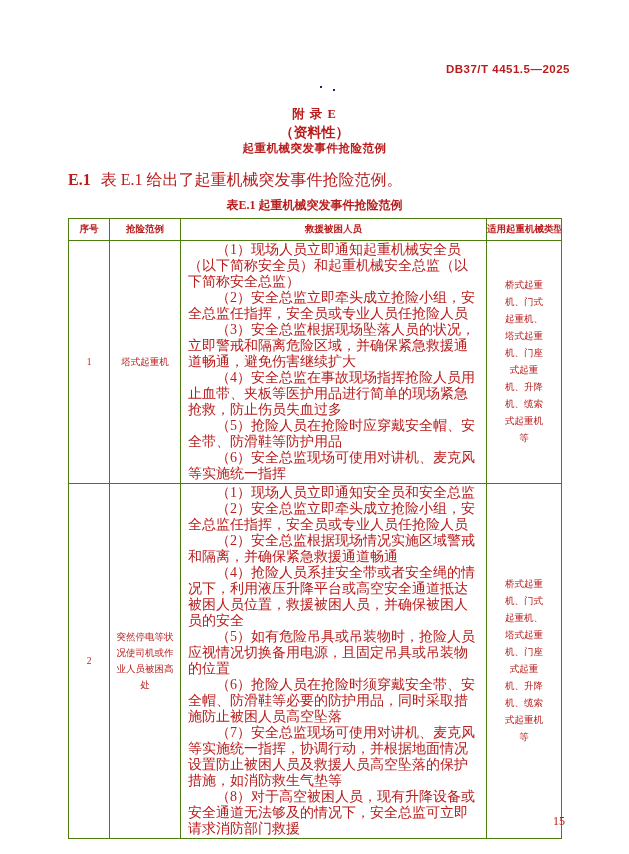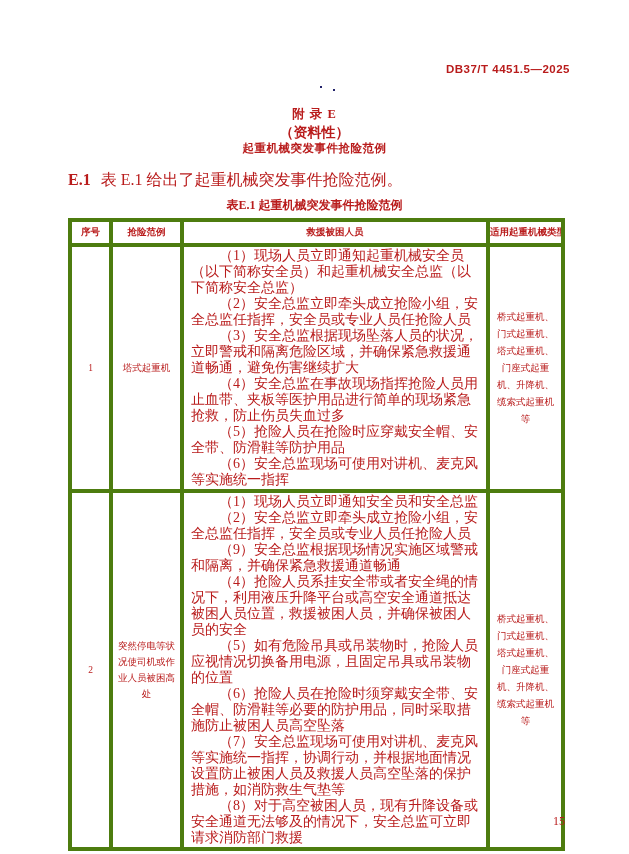--- a/index.html
+++ b/index.html
@@ -49,21 +49,21 @@
   }
 
   .table-wrap { position: absolute; left: 68px; top: 218px; }
   table.rescue-table {
     border-collapse: collapse;
     width: 493px;
     table-layout: fixed;
     border: 1.5px solid #000;
   }
   .rescue-table th, .rescue-table td {
-    border: 4px solid #4d7c0f;
+    border: 1px solid #4d7c0f;
     padding: 0;
     overflow: hidden;
   }
   .rescue-table th {
     height: 21px;
     font-size: 9.5px;
     font-weight: bold;
     text-align: center;
     vertical-align: middle;
     white-space: nowrap;
@@ -79,21 +79,21 @@
     vertical-align: middle;
     font-size: 14px;
     line-height: 16px;
     padding: 1px 6px 1px 7px;
   }
   td.cell-applicable {
     text-align: center;
     vertical-align: middle;
     font-size: 9.5px;
     line-height: 17px;
-    padding: 0 3px;
+    padding: 0 17px;
   }
   .measure-line { margin: 0; text-indent: 2em; text-align: left; }
   tr.row-1 { height: 161px; }
   tr.row-2 { height: 285px; }
 
   .page-number {
     position: absolute;
     top: 814px;
     right: 64px;
     font-size: 12px;
@@ -148,21 +148,21 @@
               <p class="measure-line">（6）安全总监现场可使用对讲机、麦克风等实施统一指挥</p>
             </td>
           <td class="cell-applicable">桥式起重机、门式起重机、塔式起重机、门座式起重机、升降机、缆索式起重机等</td>
         </tr>
         <tr class="row-2">
           <td class="cell-center">2</td>
           <td class="cell-center">突然停电等状况使司机或作业人员被困高处</td>
           <td class="cell-measures">
               <p class="measure-line">（1）现场人员立即通知安全员和安全总监</p>
               <p class="measure-line">（2）安全总监立即牵头成立抢险小组，安全总监任指挥，安全员或专业人员任抢险人员</p>
-              <p class="measure-line">（9）安全总监根据现场情况实施区域警戒和隔离，并确保紧急救援通道畅通</p>
+              <p class="measure-line">（2）安全总监根据现场情况实施区域警戒和隔离，并确保紧急救援通道畅通</p>
               <p class="measure-line">（4）抢险人员系挂安全带或者安全绳的情况下，利用液压升降平台或高空安全通道抵达被困人员位置，救援被困人员，并确保被困人员的安全</p>
               <p class="measure-line">（5）如有危险吊具或吊装物时，抢险人员应视情况切换备用电源，且固定吊具或吊装物的位置</p>
               <p class="measure-line">（6）抢险人员在抢险时须穿戴安全带、安全帽、防滑鞋等必要的防护用品，同时采取措施防止被困人员高空坠落</p>
               <p class="measure-line">（7）安全总监现场可使用对讲机、麦克风等实施统一指挥，协调行动，并根据地面情况设置防止被困人员及救援人员高空坠落的保护措施，如消防救生气垫等</p>
               <p class="measure-line">（8）对于高空被困人员，现有升降设备或安全通道无法够及的情况下，安全总监可立即请求消防部门救援</p>
             </td>
           <td class="cell-applicable">桥式起重机、门式起重机、塔式起重机、门座式起重机、升降机、缆索式起重机等</td>
         </tr>
       </tbody>
     </table>

